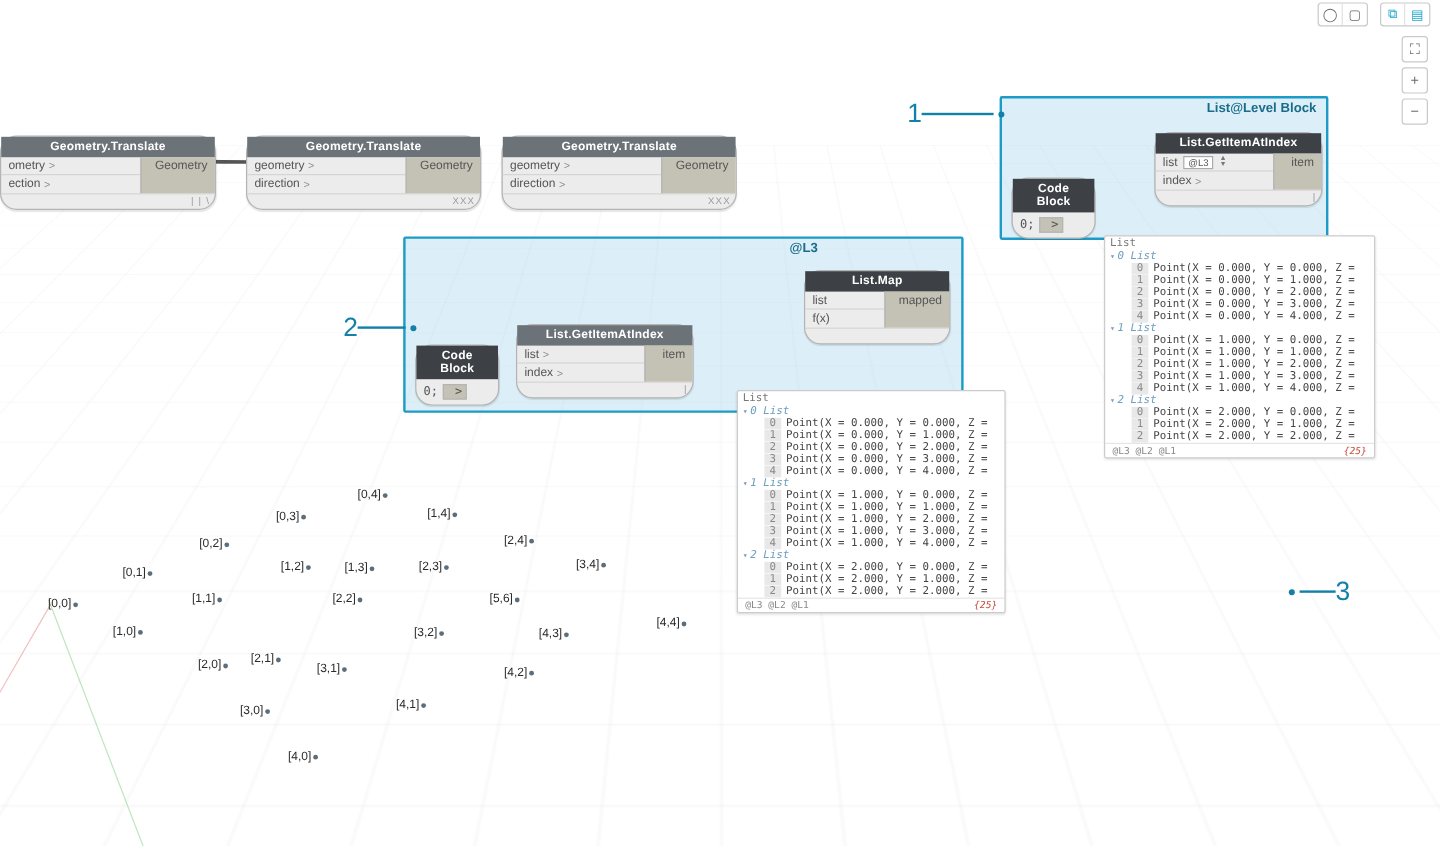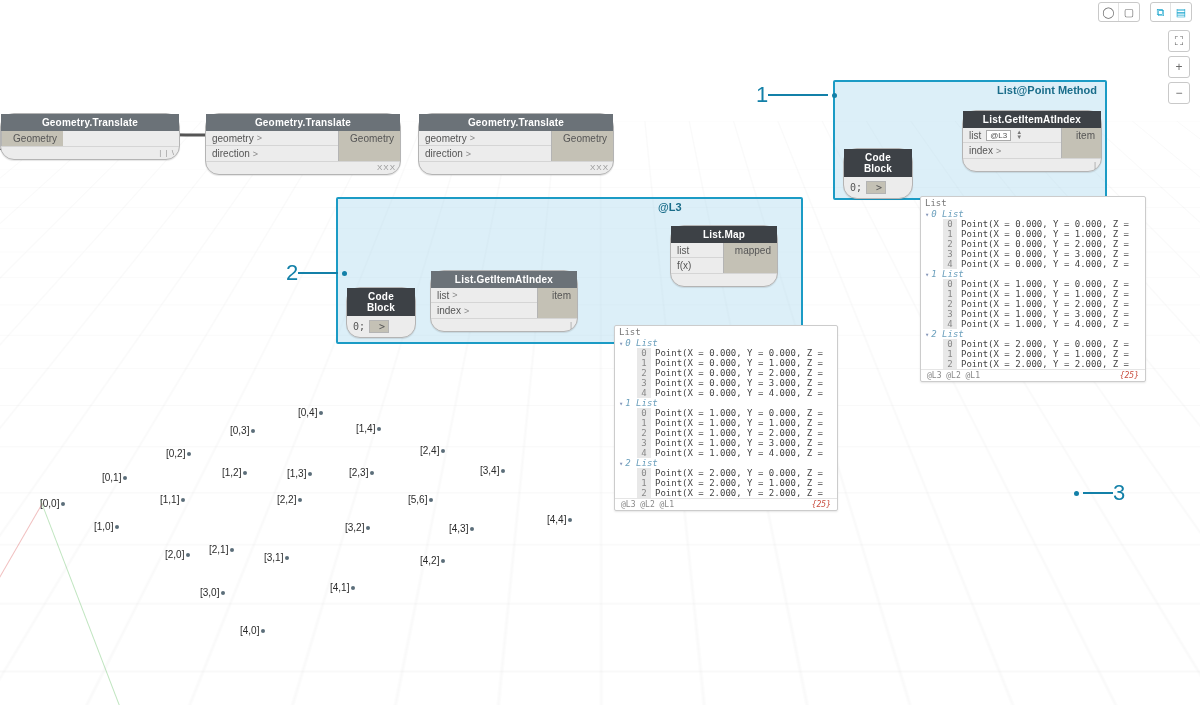--- a/index.html
+++ b/index.html
@@ -122,30 +122,40 @@
   <path d="M 380 135 C 400 135 405 135 420 135"></path>
   <path d="M 380 153 C 400 153 405 153 420 153"></path>
   <path d="M 600 135 C 720 135 860 130 965 130"></path>
   <path d="M 600 135 C 650 135 655 210 672 245" class="thin"></path>
   <path d="M 575 280 C 630 282 640 258 672 258" class="thin"></path>
   <path d="M 410 309 C 420 309 425 305 435 304" class="thin"></path>
   <path d="M 911 170 C 940 170 948 147 965 146" class="thin"></path>
 </svg>
 
 <div class="group" style="left:833px; top:80px; width:274px; height:120px;">
-  <div class="group-label">List@Point Method</div>
+  <div class="group-label">List@Level Block</div>
 </div>
 
 <div class="group" style="left:336px; top:197px; width:467px; height:147px;">
   <div class="group-label" style="right:auto; left:320px;">@L3</div>
 </div>
 
 <div class="node" style="left:0; top:113px; width:180px;">
   <div class="node-header">Geometry.Translate</div>
   <div class="node-body">
+    <div class="port-col" style="flex:1">
+      <div class="port-row">
+          <span>ometry</span>
+          <span class="chev"></span>
+        </div>
+      <div class="port-row">
+          <span>ection</span>
+          <span class="chev"></span>
+        </div>
+    </div>
     <div class="port-col out-col" style="width:62px">
       <div class="port-row">
           <span>Geometry</span>
         </div>
     </div>
   </div>
   <div class="node-footer">| | \</div>
 </div>
 
 <div class="node" style="left:205px; top:113px; width:196px;">
@@ -246,21 +256,21 @@
     </div>
     <div class="port-col out-col" style="width:40px">
       <div class="port-row">
           <span>item</span>
         </div>
     </div>
   </div>
   <div class="node-footer">|</div>
 </div>
 
-<div class="node" style="left:670px; top:225px; width:108px;">
+<div class="node" style="left:670px; top:225px; width:122px;">
   <div class="node-header dark">List.Map</div>
   <div class="node-body">
     <div class="port-col" style="flex:1">
       <div class="port-row">
           <span>list</span>
         </div>
       <div class="port-row">
           <span>f(x)</span>
         </div>
     </div>
@@ -325,21 +335,21 @@
     <div class="gp" style="left: 94px; top: 521px;">[1,0]</div>
     <div class="gp" style="left: 165px; top: 549px;">[2,0]</div>
     <div class="gp" style="left: 200px; top: 587px;">[3,0]</div>
     <div class="gp" style="left: 240px; top: 625px;">[4,0]</div>
     <div class="gp" style="left: 102px; top: 472px;">[0,1]</div>
     <div class="gp" style="left: 160px; top: 494px;">[1,1]</div>
     <div class="gp" style="left: 209px; top: 544px;">[2,1]</div>
     <div class="gp" style="left: 264px; top: 552px;">[3,1]</div>
     <div class="gp" style="left: 330px; top: 582px;">[4,1]</div>
     <div class="gp" style="left: 166px; top: 448px;">[0,2]</div>
-    <div class="gp" style="left: 222px; top: 467px; text-align: center;">[1,2]</div>
+    <div class="gp" style="left: 234px; top: 467px; text-align: center;">[1,2]</div>
     <div class="gp" style="left: 277px; top: 494px;">[2,2]</div>
     <div class="gp" style="left: 335px; top: 522px; padding-left: 10px;">[3,2]</div>
     <div class="gp" style="left: 420px; top: 555px;">[4,2]</div>
     <div class="gp" style="left: 230px; top: 425px;">[0,3]</div>
     <div class="gp" style="left: 287px; top: 468px;">[1,3]</div>
     <div class="gp" style="left: 349px; top: 467px;">[2,3]</div>
     <div class="gp" style="left: 408px; top: 494px;">[5,6]</div>
     <div class="gp" style="left: 449px; top: 523px;">[4,3]</div>
     <div class="gp" style="left: 298px; top: 407px;">[0,4]</div>
     <div class="gp" style="left: 356px; top: 423px;">[1,4]</div>

